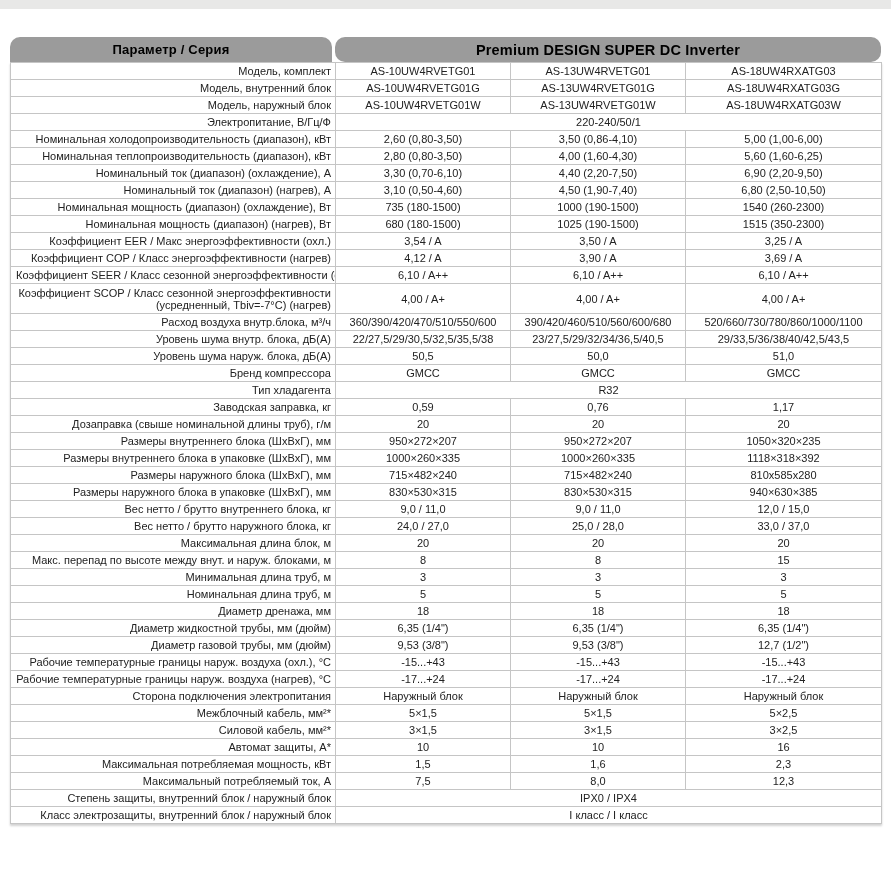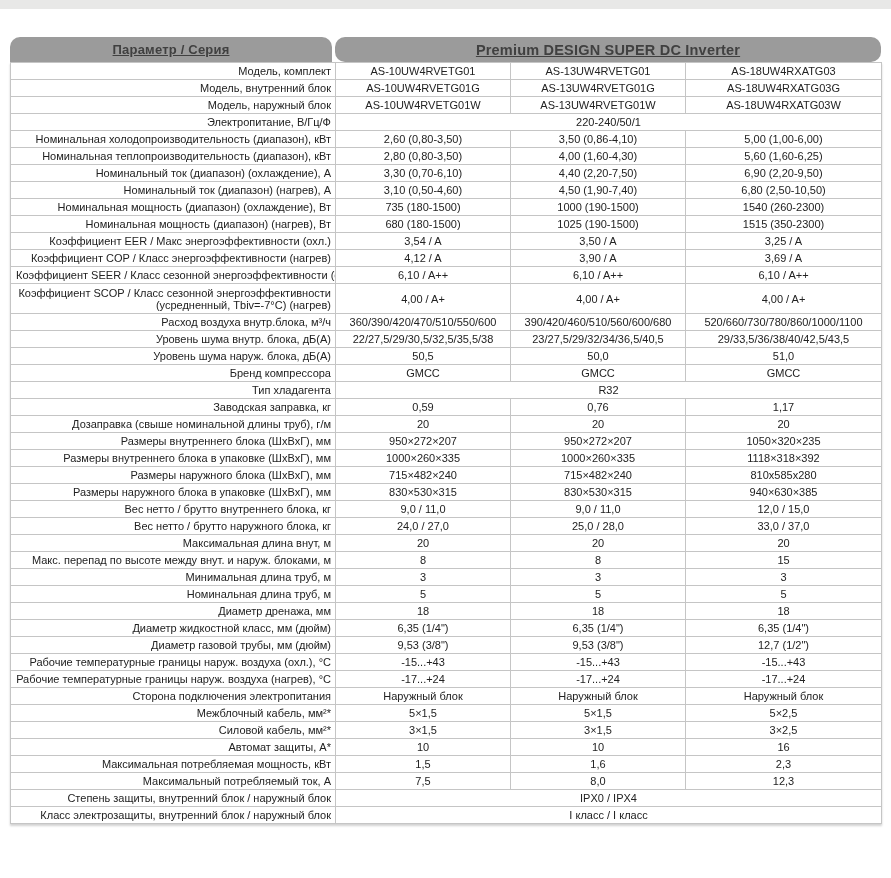--- a/index.html
+++ b/index.html
@@ -5,23 +5,23 @@
   html,body{margin:0;padding:0;}
   body{
     width:891px;height:878px;position:relative;background:#ffffff;
     font-family:"Liberation Sans", sans-serif;
     -webkit-font-smoothing:antialiased;
   }
   .top-strip{position:absolute;top:0;left:0;width:891px;height:9px;background:#e8e8e7;}
   .table-wrap{position:absolute;left:10px;top:37px;width:871px;}
   .thead{display:flex;gap:3px;height:25px;}
   .th{
-    background:#9b9b9b;color:#404040;font-weight:bold;
+    background:#9b9b9b;color:#000000;font-weight:bold;
     display:flex;align-items:center;justify-content:center;
-    border-radius:10px 10px 0 0;letter-spacing:0.2px;text-decoration:underline;
+    border-radius:10px 10px 0 0;letter-spacing:0.2px;
   }
   .th.param{width:322px;font-size:13px;}
   .th.series{flex:1;font-size:14.5px;border-radius:10px;}
   table{border-collapse:collapse;width:871px;table-layout:fixed;box-shadow:0 2px 2px rgba(0,0,0,0.18);}
   td{
     border:1px solid #c5c5c5;font-size:11px;color:#222222;
     height:17px;line-height:12px;padding:1px 4px;overflow:hidden;white-space:nowrap;
     box-sizing:border-box;
   }
   td.label{text-align:right;padding-left:5px;}
@@ -198,21 +198,21 @@
           <td class="val">9,0 / 11,0</td>
           <td class="val">12,0 / 15,0</td>
         </tr>
         <tr>
           <td class="label">Вес нетто / брутто наружного блока, кг</td>
           <td class="val">24,0 / 27,0</td>
           <td class="val">25,0 / 28,0</td>
           <td class="val">33,0 / 37,0</td>
         </tr>
         <tr>
-          <td class="label">Максимальная длина внут, м</td>
+          <td class="label">Максимальная длина блок, м</td>
           <td class="val">20</td>
           <td class="val">20</td>
           <td class="val">20</td>
         </tr>
         <tr>
           <td class="label">Макс. перепад по высоте между внут. и наруж. блоками, м</td>
           <td class="val">8</td>
           <td class="val">8</td>
           <td class="val">15</td>
         </tr>
@@ -228,21 +228,21 @@
           <td class="val">5</td>
           <td class="val">5</td>
         </tr>
         <tr>
           <td class="label">Диаметр дренажа, мм</td>
           <td class="val">18</td>
           <td class="val">18</td>
           <td class="val">18</td>
         </tr>
         <tr>
-          <td class="label">Диаметр жидкостной класс, мм (дюйм)</td>
+          <td class="label">Диаметр жидкостной трубы, мм (дюйм)</td>
           <td class="val">6,35 (1/4")</td>
           <td class="val">6,35 (1/4")</td>
           <td class="val">6,35 (1/4")</td>
         </tr>
         <tr>
           <td class="label">Диаметр газовой трубы, мм (дюйм)</td>
           <td class="val">9,53 (3/8")</td>
           <td class="val">9,53 (3/8")</td>
           <td class="val">12,7 (1/2")</td>
         </tr>

